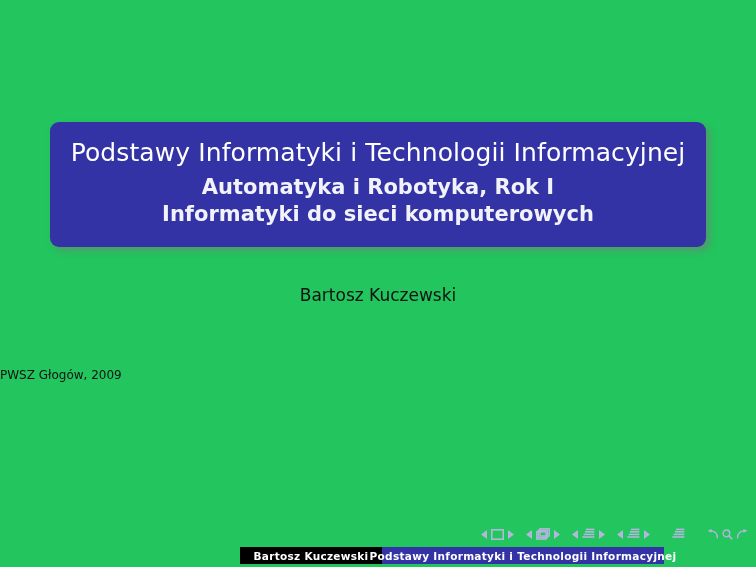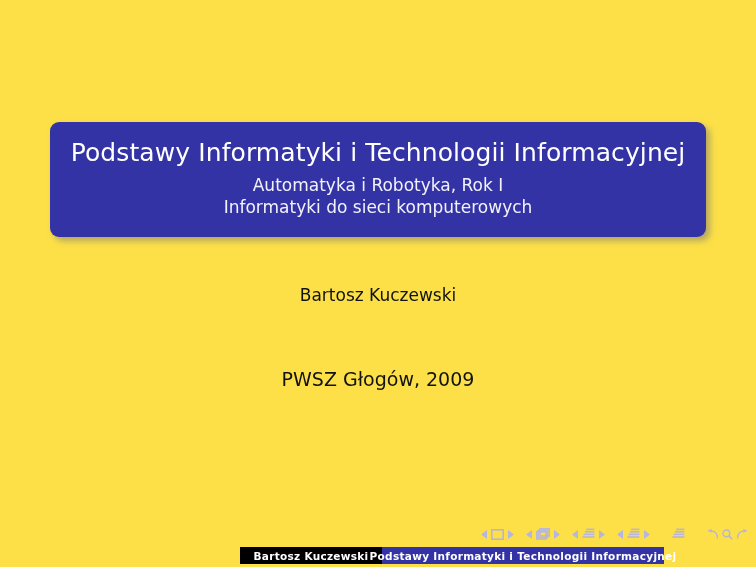--- a/index.html
+++ b/index.html
@@ -12,21 +12,21 @@
     height: 567px;
     position: relative;
     overflow: hidden;
     font-family: "DejaVu Sans", sans-serif;
     -webkit-font-smoothing: antialiased;
   }
 
   .slide {
     position: absolute;
     inset: 0;
-    background: #fde047;
+    background: #22c55e;
   }
 
   
   .titlebox-wrap {
     position: absolute;
     left: 50px;
     top: 122px;
     width: 656px;
   }
   .titlebox {
@@ -41,45 +41,45 @@
   .title-main {
     color: #ffffff;
     font-size: 25px;
     line-height: 1.18;
     font-weight: 400;
     letter-spacing: 0.1px;
     white-space: nowrap;
   }
   .title-sub {
     color: #f2f2fb;
-    font-size: 17px;
+    font-size: 21px;
     line-height: 1.33;
-    font-weight: 400;
+    font-weight: 700;
     margin-top: 6px;
     white-space: nowrap;
   }
 
   
   .author {
     position: absolute;
     left: 0;
     right: 0;
     top: 285px;
     text-align: center;
     color: #121212;
     font-size: 17px;
   }
   .date {
     position: absolute;
     left: 0;
     right: 0;
     top: 368px;
-    text-align: center;
+    text-align: left;
     color: #121212;
-    font-size: 19px;
+    font-size: 12px;
   }
 
   
   .navsymbols {
     position: absolute;
     right: 8px;
     top: 525px;
     height: 18px;
     display: flex;
     align-items: center;

